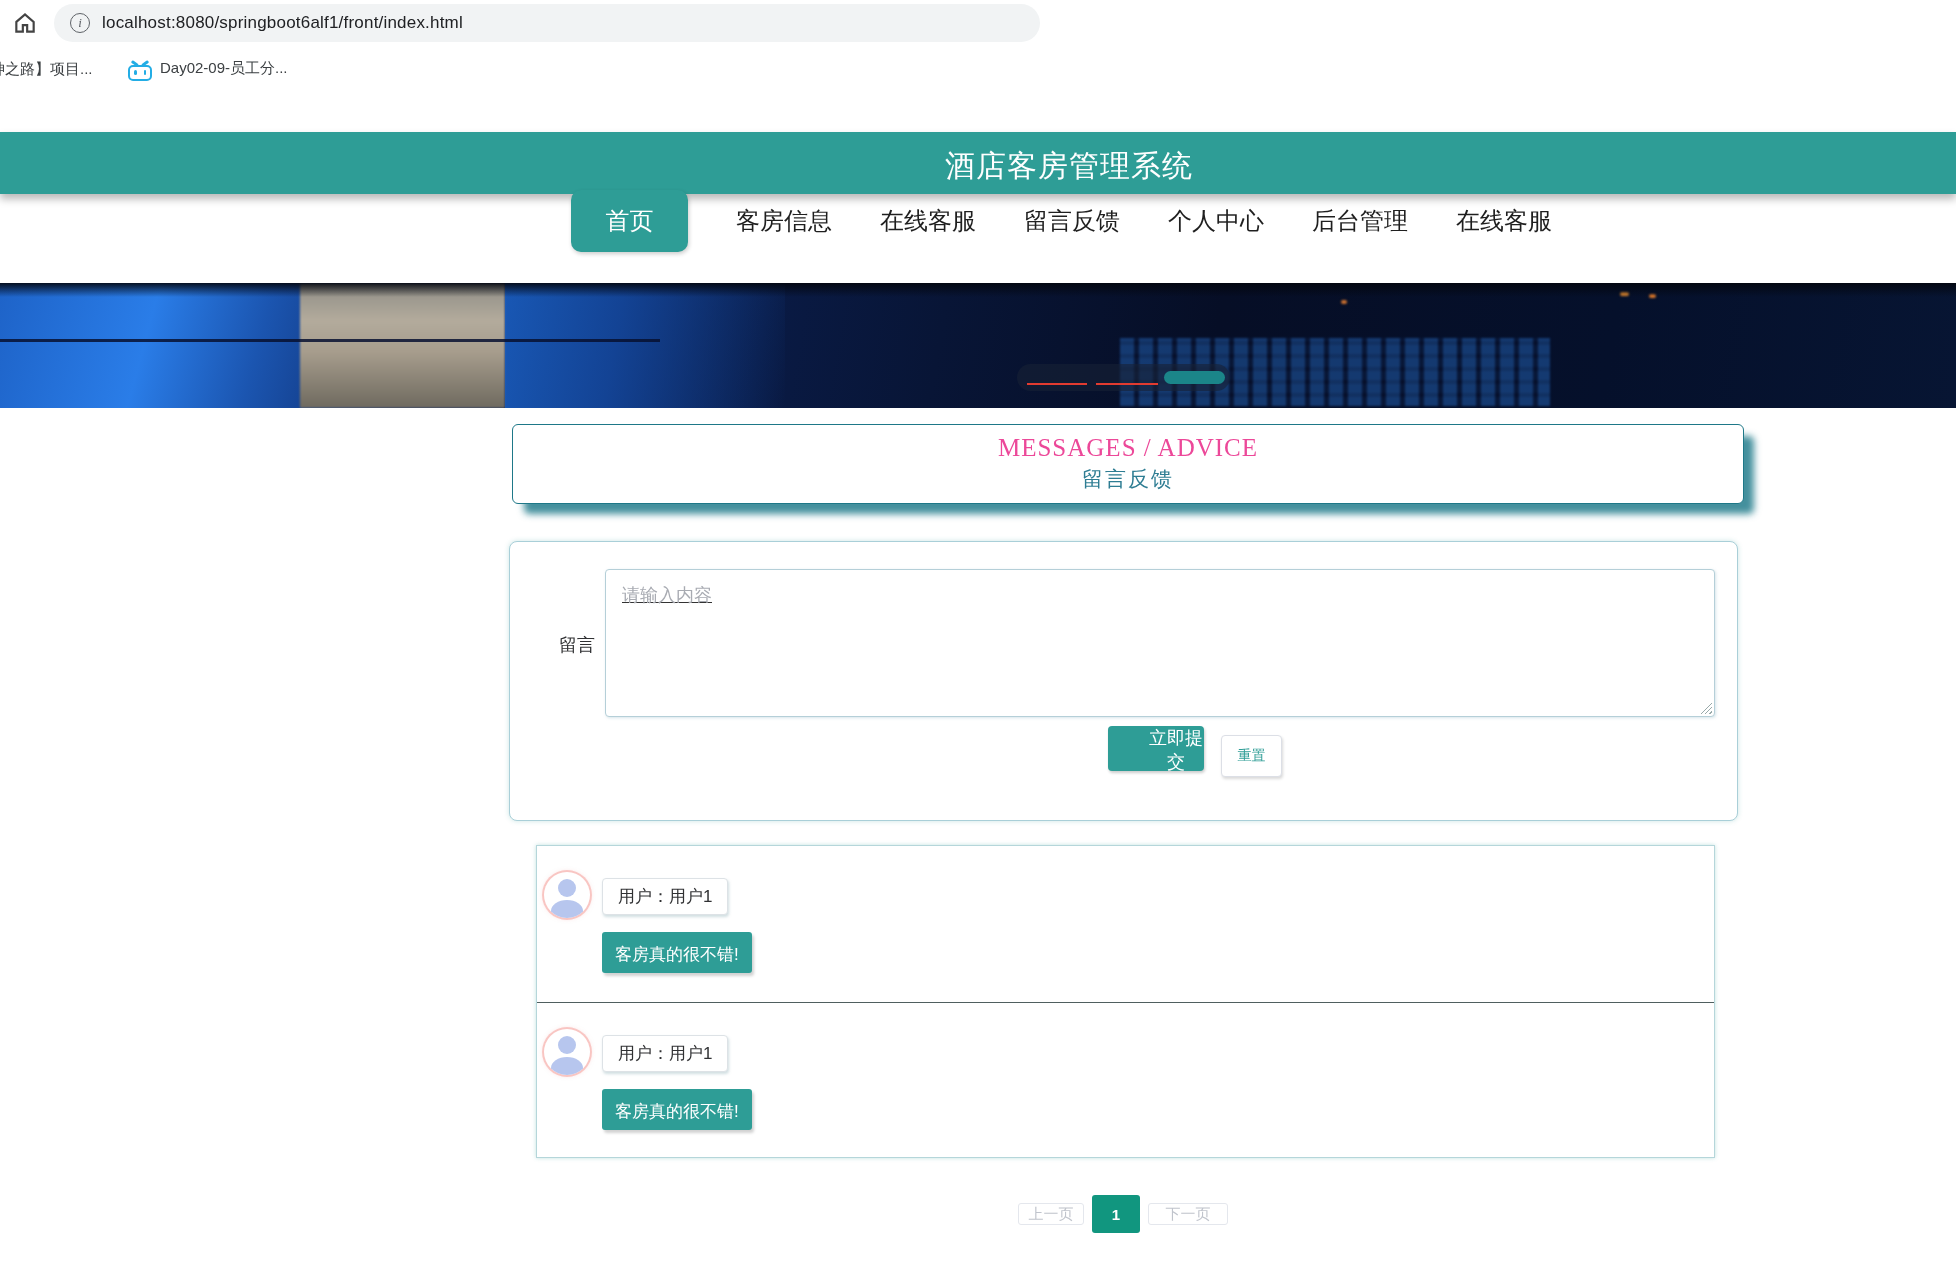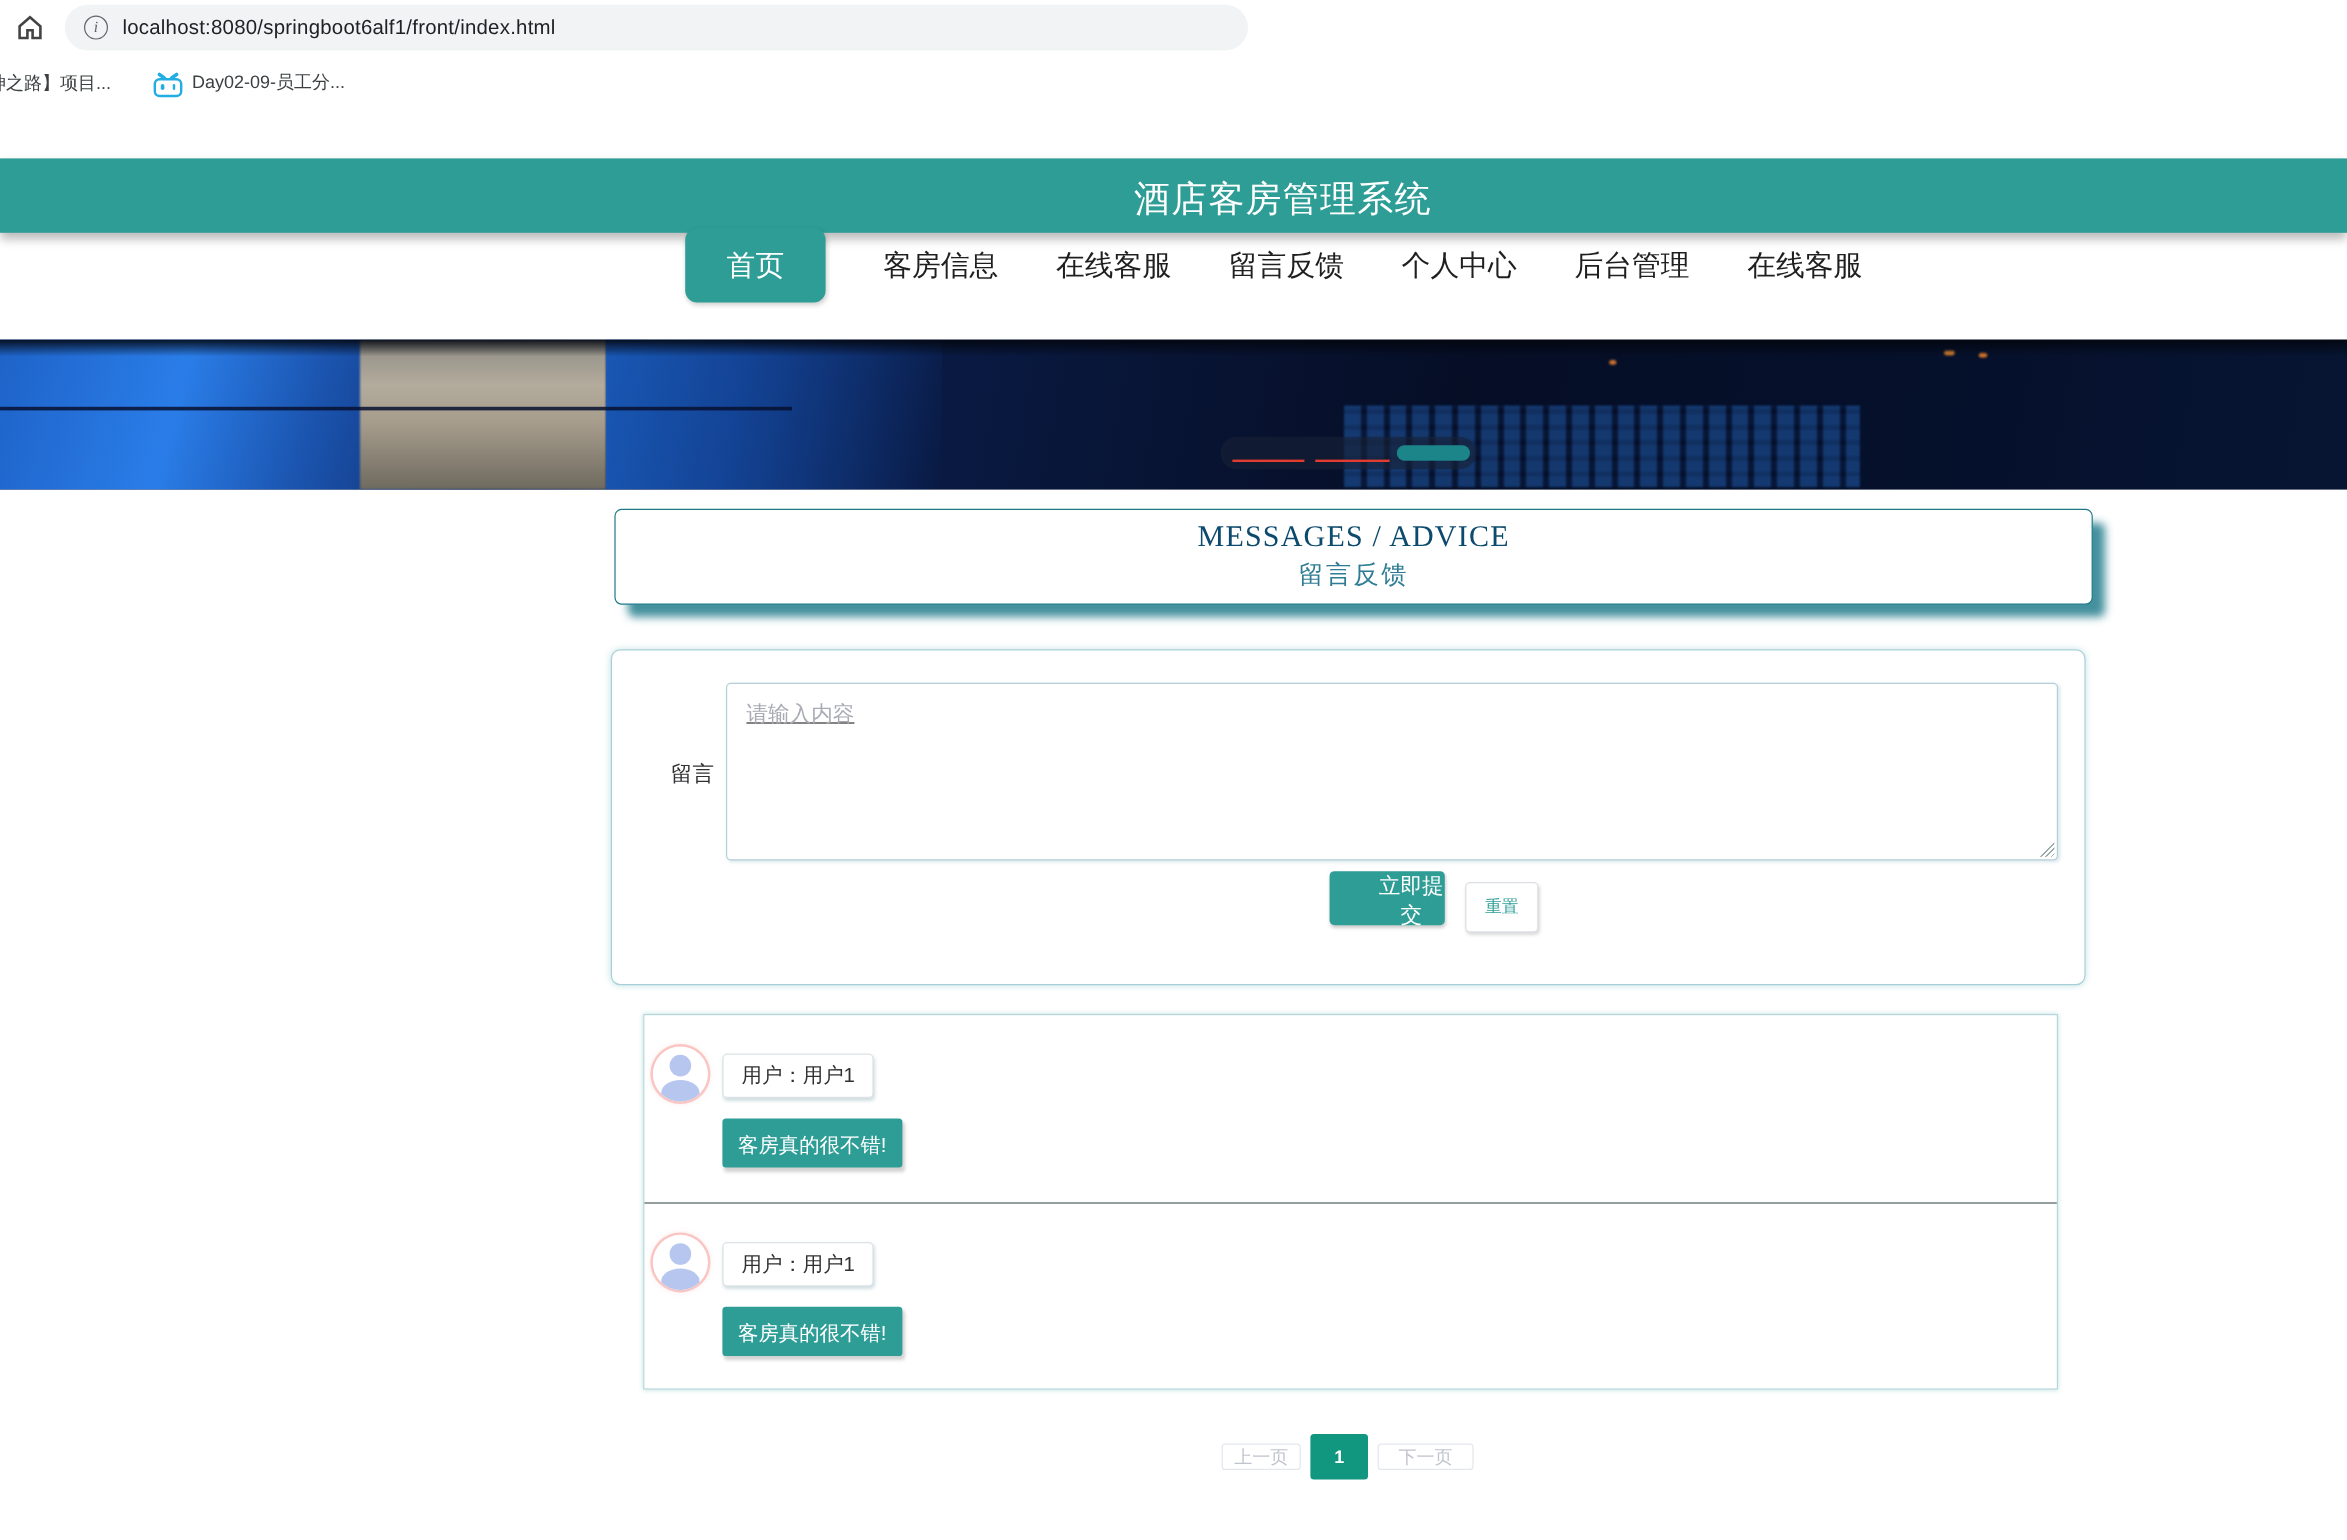--- a/index.html
+++ b/index.html
@@ -51,21 +51,21 @@
   .hero .top-shade { position:absolute; left:0; top:0; width:1956px; height:14px; background:linear-gradient(180deg, rgba(3,6,14,0.9), rgba(3,6,14,0)); }
 
   .carousel-indicators { position:absolute; left:1017px; top:364px; width:213px; height:27px; border-radius:14px; background:rgba(24,34,54,0.6); }
   .ind-line { position:absolute; top:19px; height:2px; background:#e23b30; cursor:pointer; }
   .ind-line.l1 { left:10px; width:60px; }
   .ind-line.l2 { left:79px; width:62px; }
   .ind-active { position:absolute; left:147px; top:7px; width:61px; height:13px; border-radius:7px; background:#1b8589; cursor:pointer; }
 
   
   .title-box { position:absolute; left:512px; top:424px; width:1232px; height:80px; background:#ffffff; border:1px solid #1e7888; border-radius:6px; box-shadow:11px 11px 7px -1px rgba(21,116,133,0.8); text-align:center; padding-top:9px; }
-  .title-en { font-family:"Liberation Serif", serif; font-size:25px; color:#0c4a6e; letter-spacing:1px; }
+  .title-en { font-family:"Liberation Serif", serif; font-size:25px; color:#ec4899; letter-spacing:1px; }
   .title-zh { font-family:"Liberation Serif", serif; font-size:21px; color:#2E7D93; margin-top:3px; letter-spacing:2px; }
 
   
   .form-card { position:absolute; left:509px; top:541px; width:1229px; height:280px; background:#ffffff; border:1px solid #a9cfd8; border-radius:8px; box-shadow:0 0 5px rgba(46,157,150,0.25); }
   .form-label { position:absolute; left:49px; top:91px; font-size:18px; color:#303133; }
   .msg-textarea { position:absolute; left:95px; top:27px; width:1110px; height:148px; border:1px solid #b5cfd8; border-radius:4px; padding:13px 16px; font-size:18px; color:#333; font-family:"Liberation Sans", sans-serif; resize:none; box-shadow:1px 1px 3px rgba(140,180,195,0.35); outline:none;text-decoration:underline; }
   .msg-textarea::placeholder { color:#a8abb2; }
   .resize-handle { position:absolute; left:1190px; top:160px; width:12px; height:12px; pointer-events:none;
       background:linear-gradient(135deg, transparent 0 50%, #9aa 50% 56%, transparent 56% 68%, #9aa 68% 74%, transparent 74% 86%, #9aa 86% 92%, transparent 92%); }
   .btn-submit { position:absolute; left:598px; top:184px; width:96px; height:45px; background:#2E9D96; color:#ffffff; font-size:18px; border:none; border-radius:4px; cursor:pointer; box-shadow:1px 2px 3px rgba(0,0,0,0.2); font-family:"Liberation Sans", sans-serif;padding-left:40px; }

